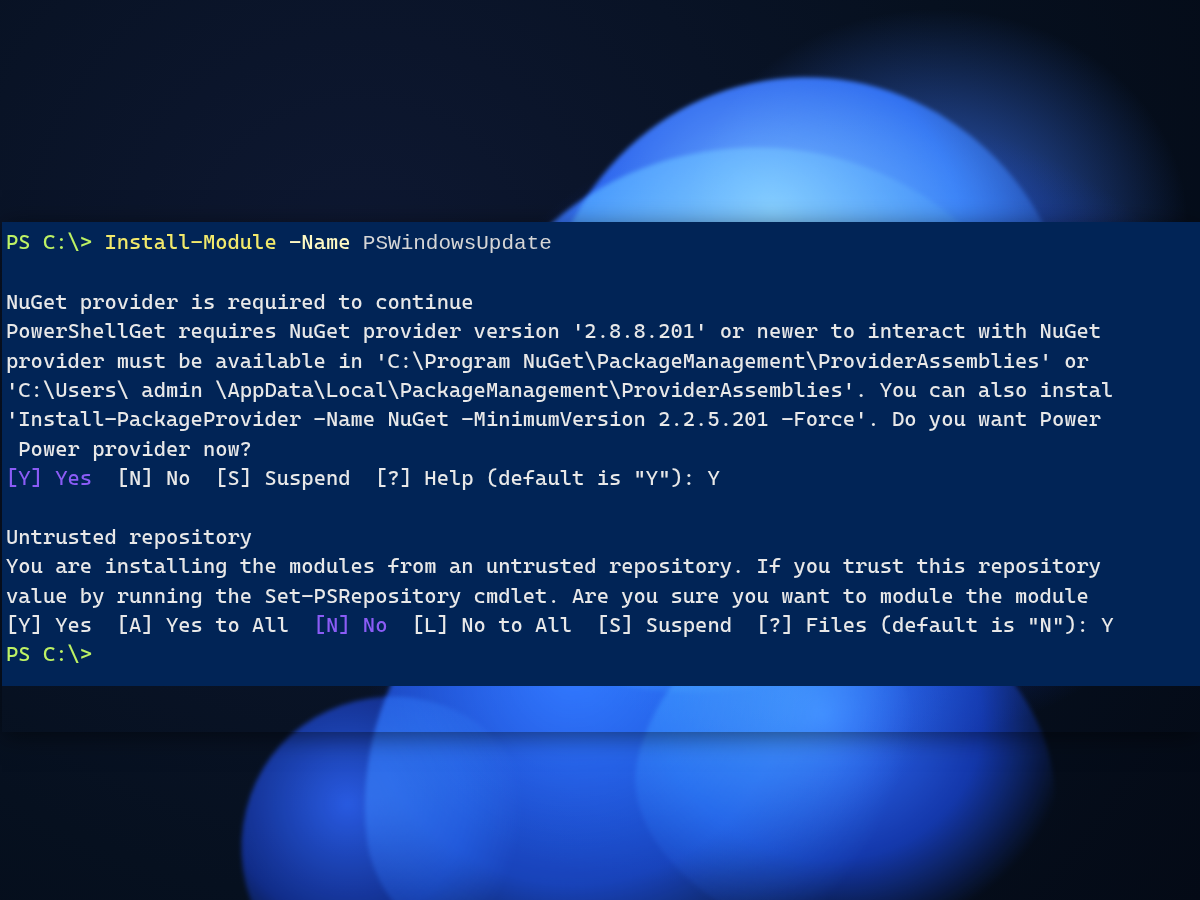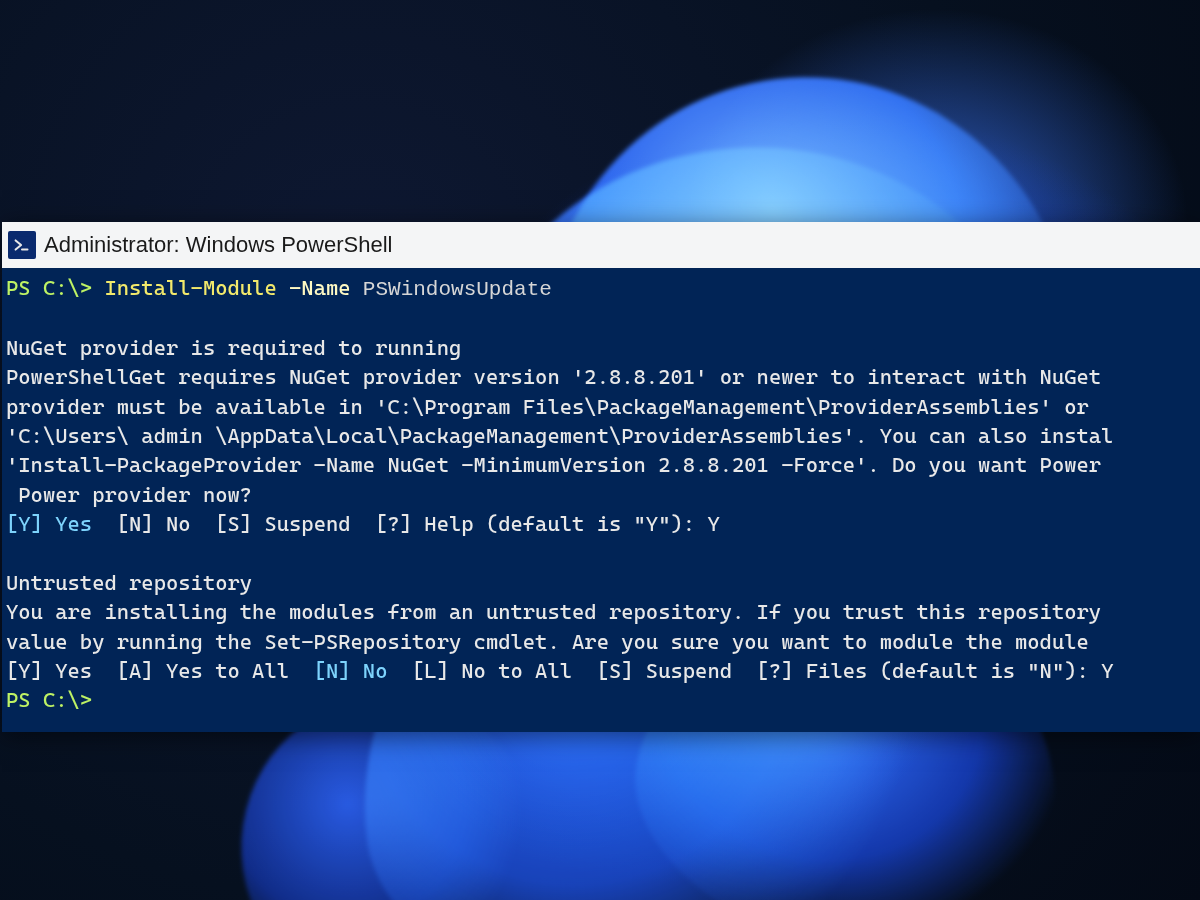--- a/index.html
+++ b/index.html
@@ -73,56 +73,46 @@
     color: #d6d6d6;
     width: 100%; height: calc(100% - 46px);
     padding: 6px 4px;
     font-size: 21px;
     line-height: 1.4;
     white-space: pre;
     overflow: hidden;
     font-family: Consolas, "Cascadia Mono", "Courier New", monospace;
   }
   .c-white  { color: #e8e8e8; }
-  .c-yellow { color: #7dd3fc; }
+  .c-yellow { color: #8b5cf6; }
   .c-cmd    { color: #f2e96b; font-weight: 500; }
   .c-param  { color: #fef9c3; }
   .c-arg    { color: #d6d6d6; font-family: Liberation Mono, monospace; }
   .c-prompt { color: #bef264; }
 </style>
 </head>
 <body>
 
 <div class="wallpaper">
   <div class="petal p1"></div>
   <div class="petal p2"></div>
   <div class="petal p3"></div>
   <div class="petal p4"></div>
   <div class="petal p5"></div>
 </div>
 
 <div class="ps-window">
-  <div class="titlebar">
-    <span class="ps-icon">
-      <svg viewBox="0 0 24 24">
-        <rect x="1" y="3" width="22" height="18" rx="2" fill="#0a2a6e"></rect>
-        <path d="M5 7 L11 12 L5 17" stroke="#e8e8e8" stroke-width="2.2" fill="none" stroke-linecap="round" stroke-linejoin="round"></path>
-        <line x1="12" y1="17" x2="18" y2="17" stroke="#e8e8e8" stroke-width="2.2" stroke-linecap="round"></line>
-      </svg>
-    </span>
-    <span class="title-text">Administrator: Windows PowerShell</span>
-  </div>
 
   <div class="console"><span class="c-prompt">PS C:\&gt; </span><span class="c-cmd">Install-Module </span><span class="c-param">-Name </span><span class="c-arg">PSWindowsUpdate</span>
 
-<span class="c-white">NuGet provider is required to running</span>
+<span class="c-white">NuGet provider is required to continue</span>
 <span class="c-white">PowerShellGet requires NuGet provider version '2.8.8.201' or newer to interact with NuGet</span>
-<span class="c-white">provider must be available in 'C:\Program Files\PackageManagement\ProviderAssemblies' or </span>
+<span class="c-white">provider must be available in 'C:\Program NuGet\PackageManagement\ProviderAssemblies' or </span>
 <span class="c-white">'C:\Users\ admin \AppData\Local\PackageManagement\ProviderAssemblies'. You can also instal</span>
-<span class="c-white">'Install-PackageProvider -Name NuGet -MinimumVersion 2.8.8.201 -Force'. Do you want Power</span>
+<span class="c-white">'Install-PackageProvider -Name NuGet -MinimumVersion 2.2.5.201 -Force'. Do you want Power</span>
 <span class="c-white"> Power provider now?</span>
 <span class="c-yellow">[Y] Yes</span><span class="c-white">  [N] No  [S] Suspend  [?] Help (default is "Y"): Y</span>
 
 <span class="c-white">Untrusted repository</span>
 <span class="c-white">You are installing the modules from an untrusted repository. If you trust this repository</span>
 <span class="c-white">value by running the Set-PSRepository cmdlet. Are you sure you want to module the module</span>
 <span class="c-white">[Y] Yes  [A] Yes to All  </span><span class="c-yellow">[N] No</span><span class="c-white">  [L] No to All  [S] Suspend  [?] Files (default is "N"): Y</span>
 <span class="c-prompt">PS C:\&gt;</span></div>
 </div>
 

